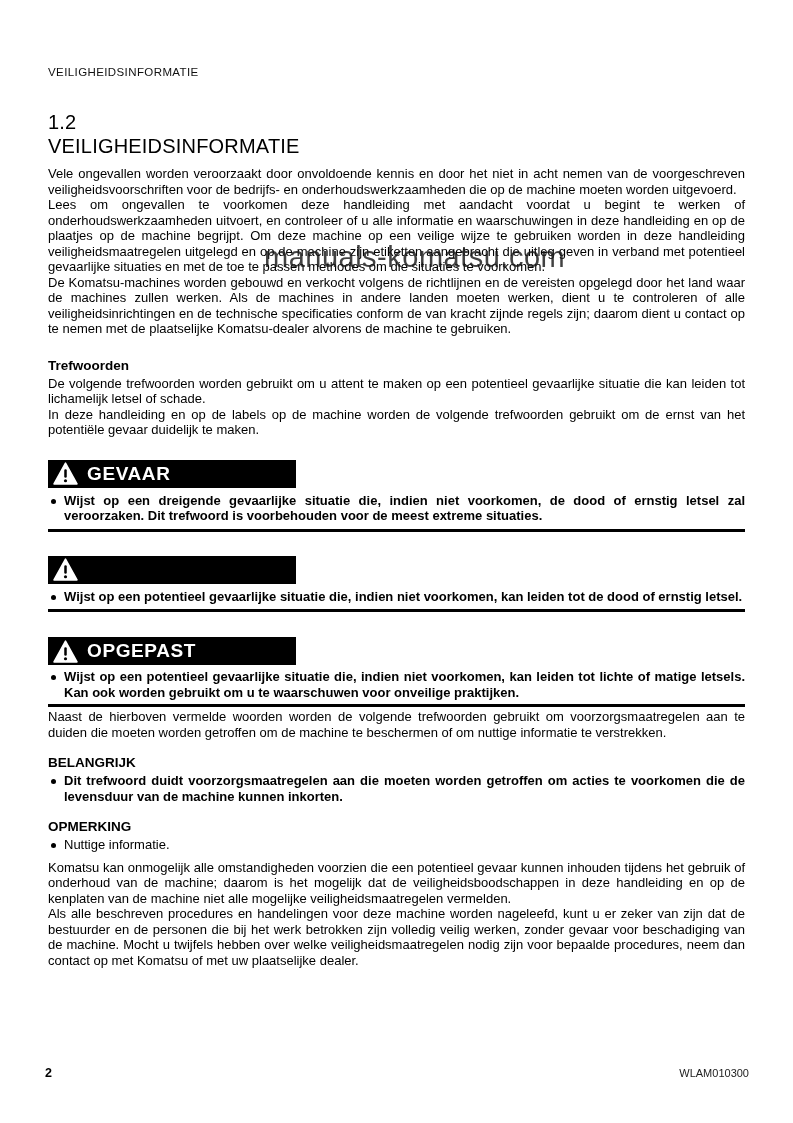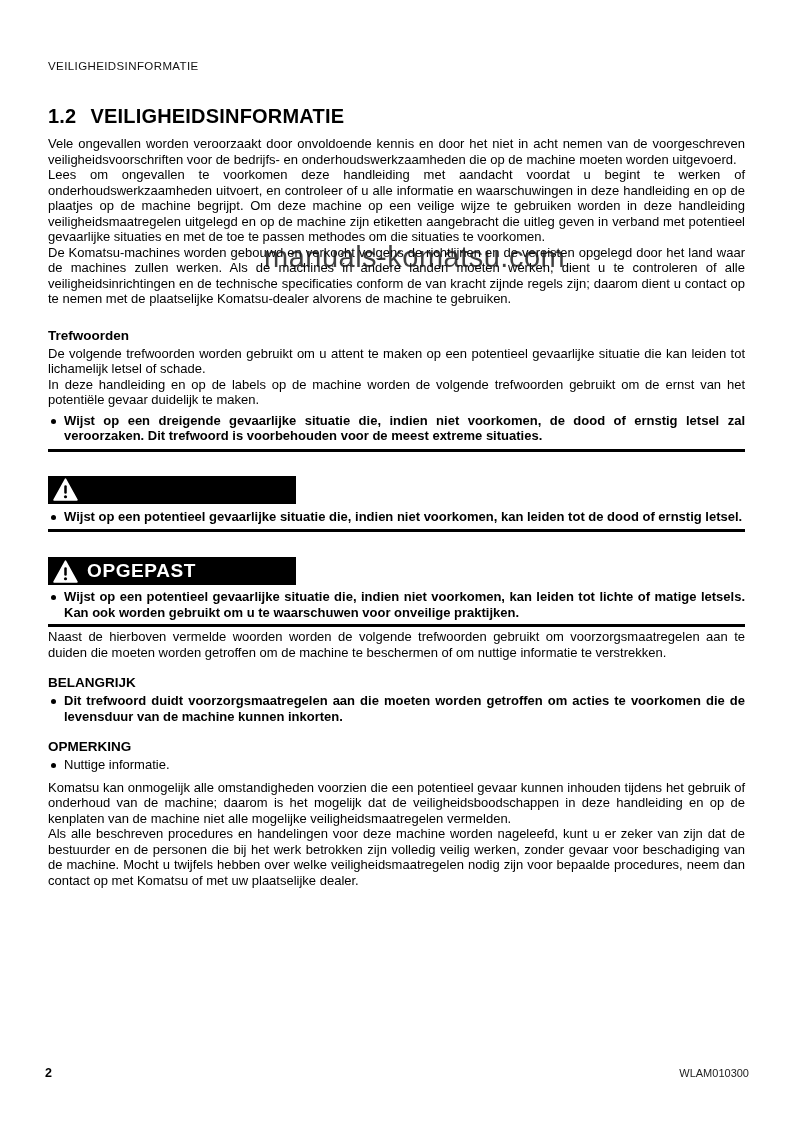--- a/index.html
+++ b/index.html
@@ -5,36 +5,37 @@
   * { margin: 0; padding: 0; box-sizing: border-box; }
   html, body { background: #ffffff; }
   body {
     width: 793px; height: 1123px;
     font-family: "Liberation Sans", sans-serif;
     color: #000;
     position: relative;
     overflow: hidden;
   }
   .page { position: absolute; inset: 0; background: #fff; }
-  .content { position: absolute; left: 48px; right: 48px; top: 12px; }
+  .content { position: absolute; left: 48px; right: 48px; top: 18px; }
 
   .running-header {
     margin-top: 48px;
     font-size: 11.5px;
     letter-spacing: 0.4px;
     color: #111;
   }
 
   .title {
     margin-top: 32px;
     font-size: 20px;
-    font-weight: bold;
+    font-weight: normal;
     letter-spacing: 0.2px;
     line-height: 24px;
     display: flex;
+    flex-direction: column;
   }
   .title .num { margin-right: 14px; }
 
   p.body-text {
     font-size: 13px;
     line-height: 15.5px;
     text-align: justify;
   }
   .intro-p1 { margin-top: 8px; }
 
@@ -119,20 +120,30 @@
 
     <p class="body-text intro-p1">Vele ongevallen worden veroorzaakt door onvoldoende kennis en door het niet in acht nemen van de voorgeschreven veiligheidsvoorschriften voor de bedrijfs- en onderhoudswerkzaamheden die op de machine moeten worden uitgevoerd.</p>
     <p class="body-text">Lees om ongevallen te voorkomen deze handleiding met aandacht voordat u begint te werken of onderhoudswerkzaamheden uitvoert, en controleer of u alle informatie en waarschuwingen in deze handleiding en op de plaatjes op de machine begrijpt. Om deze machine op een veilige wijze te gebruiken worden in deze handleiding veiligheidsmaatregelen uitgelegd en op de machine zijn etiketten aangebracht die uitleg geven in verband met potentieel gevaarlijke situaties en met de toe te passen methodes om die situaties te voorkomen.</p>
     <p class="body-text">De Komatsu-machines worden gebouwd en verkocht volgens de richtlijnen en de vereisten opgelegd door het land waar de machines zullen werken. Als de machines in andere landen moeten werken, dient u te controleren of alle veiligheidsinrichtingen en de technische specificaties conform de van kracht zijnde regels zijn; daarom dient u contact op te nemen met de plaatselijke Komatsu-dealer alvorens de machine te gebruiken.</p>
 
     <div class="section-heading mt-keywords">Trefwoorden</div>
     <p class="body-text mt-small">De volgende trefwoorden worden gebruikt om u attent te maken op een potentieel gevaarlijke situatie die kan leiden tot lichamelijk letsel of schade.</p>
     <p class="body-text">In deze handleiding en op de labels op de machine worden de volgende trefwoorden gebruikt om de ernst van het potentiële gevaar duidelijk te maken.</p>
 
     <section>
+      <div class="banner mt-banner1">
+        <span class="tri-icon">
+          <svg width="25" height="23" viewBox="0 0 24 22">
+            <path d="M12 1 L23 21 L1 21 Z" fill="#ffffff" stroke="#ffffff" stroke-width="1.5" stroke-linejoin="round"></path>
+            <rect x="10.8" y="7" width="2.4" height="8" rx="1.2" fill="#000000"></rect>
+            <circle cx="12" cy="18" r="1.5" fill="#000000"></circle>
+          </svg>
+        </span>
+        <span class="banner-label">GEVAAR</span>
+      </div>
       <div class="bullet-row">
         <span class="dot"></span>
         <p class="body-text bold-text">Wijst op een dreigende gevaarlijke situatie die, indien niet voorkomen, de dood of ernstig letsel zal veroorzaken. Dit trefwoord is voorbehouden voor de meest extreme situaties.</p>
       </div>
       <div class="rule"></div>
     </section>
 
     <section>
       <div class="banner mt-banner2">
         <span class="tri-icon">

